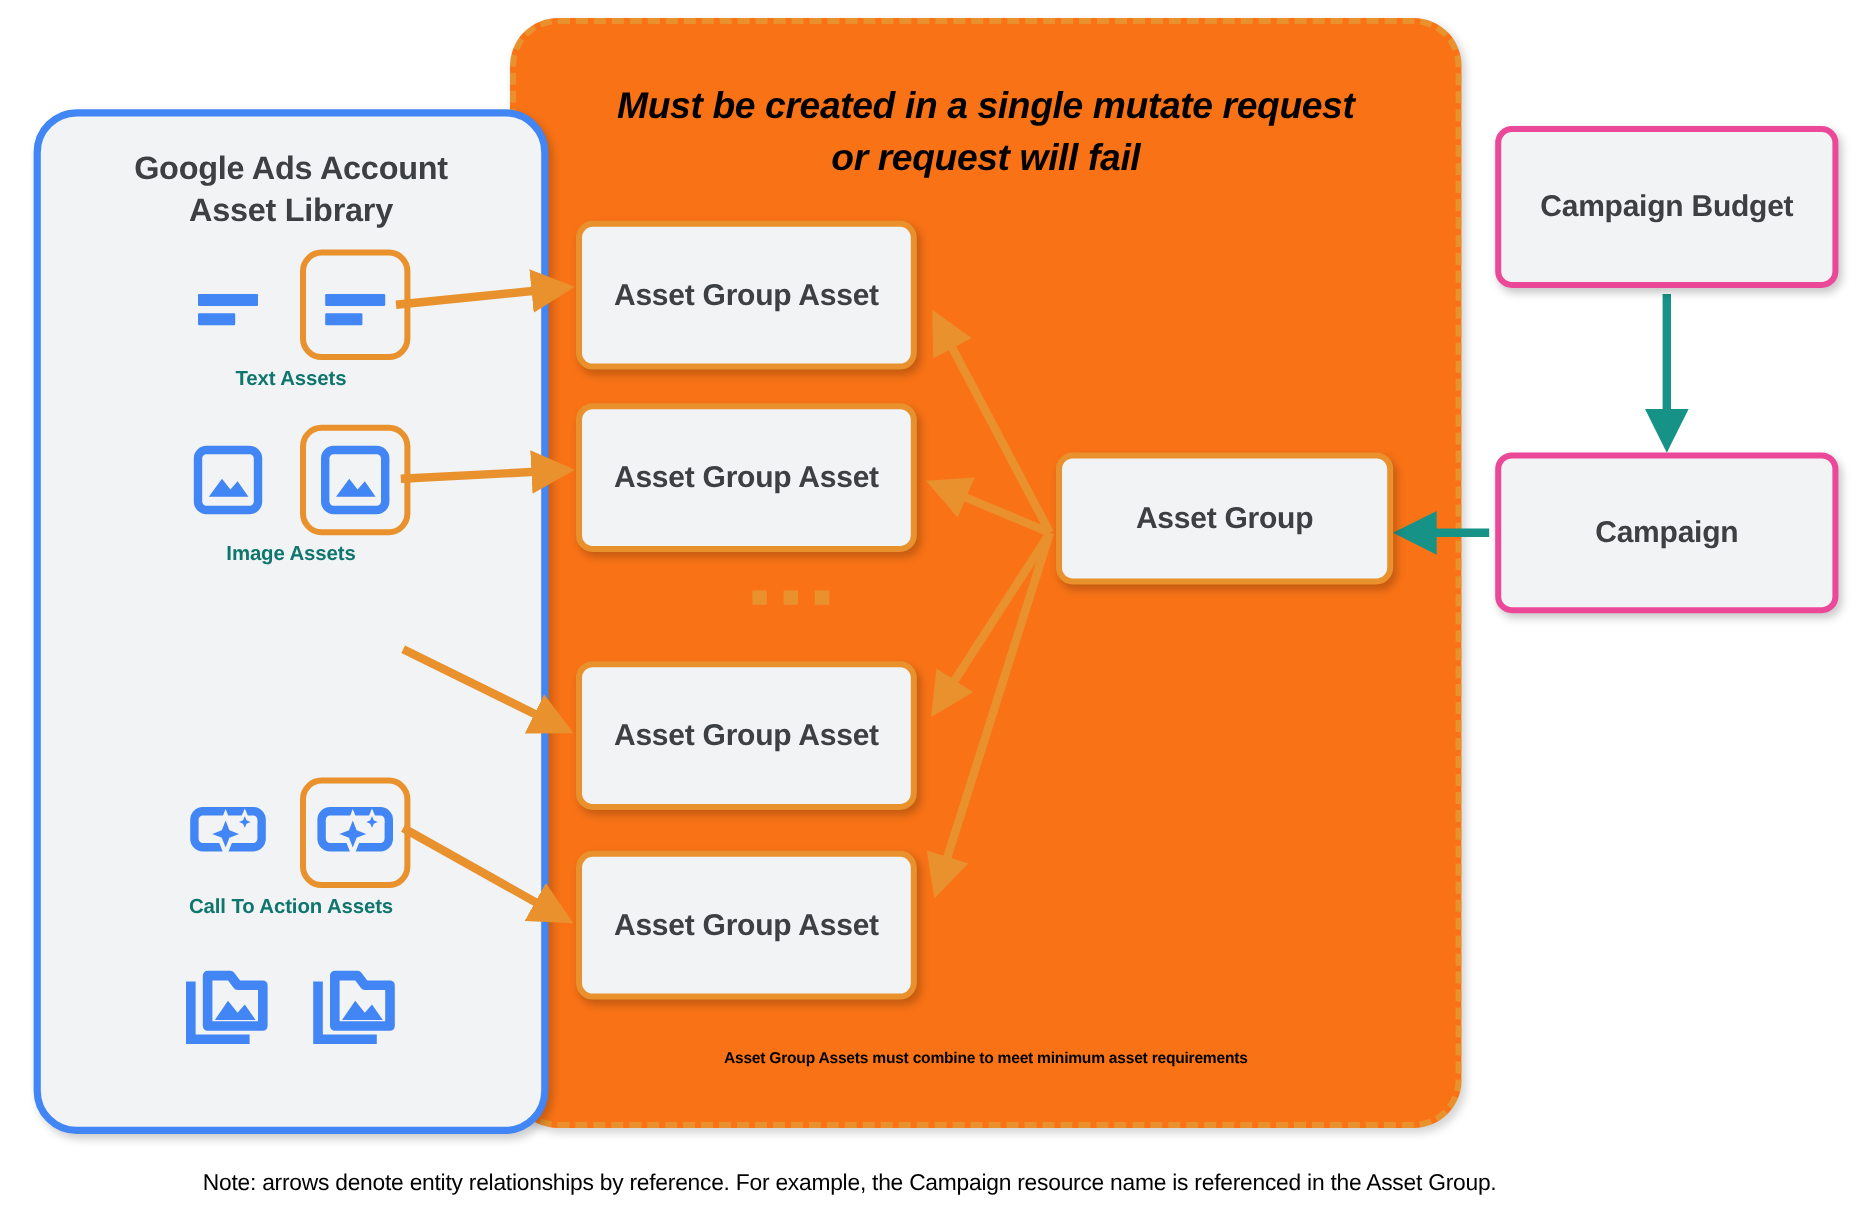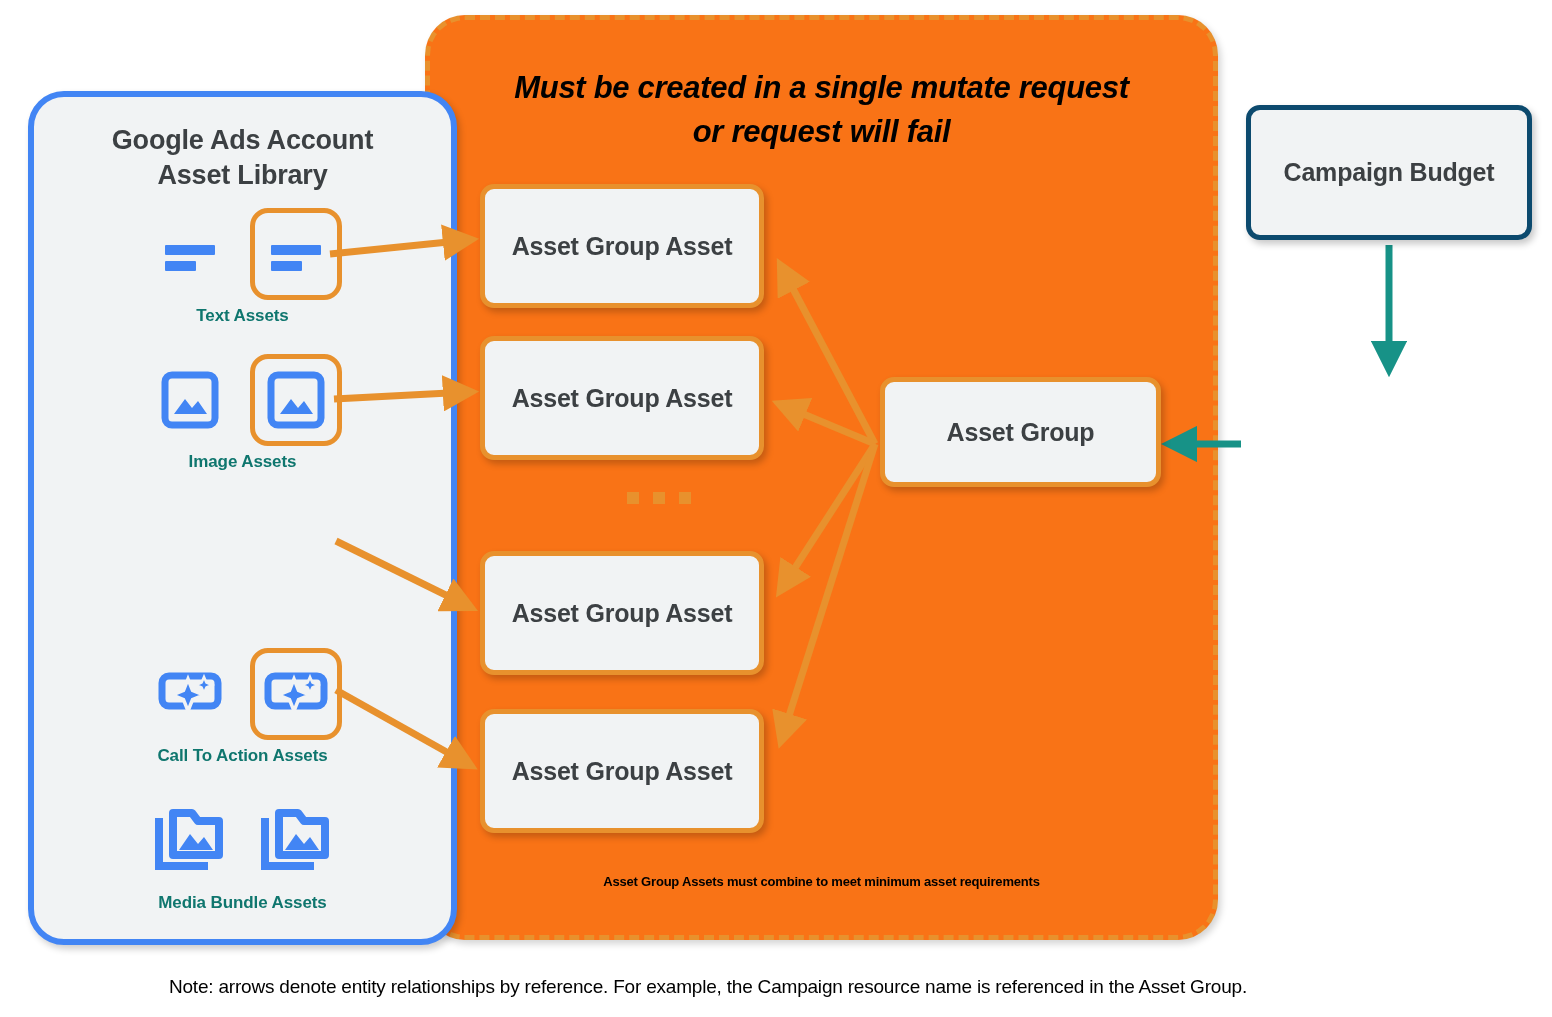--- a/index.html
+++ b/index.html
@@ -144,21 +144,21 @@
     text-align: center;
     font-size: 25px;
     font-weight: bold;
     line-height: 1.3;
     color: #3c4043;
     box-shadow: 3px 4px 7px rgba(0,0,0,0.22);
     letter-spacing: -0.2px;
     z-index: 6;
   }
   .node.orange { border: 5px solid #e8912d; }
-  .node.teal   { border: 5px solid #0c4a6e; }
+  .node.teal   { border: 5px solid #ec4899; }
 
   .aga-0 { left: 480px; top: 184px; width: 284px; height: 124px; }
   .aga-1 { left: 480px; top: 336px; width: 284px; height: 124px; }
   .aga-2 { left: 480px; top: 551px; width: 284px; height: 124px; }
   .aga-3 { left: 480px; top: 709px; width: 284px; height: 124px; }
 
   .asset-group-node { left: 880px; top: 377px; width: 281px; height: 110px; }
   .campaign-budget-node { left: 1246px; top: 105px; width: 286px; height: 135px; }
   .campaign-node { left: 1246px; top: 377px; width: 286px; height: 134px; }
 
@@ -279,21 +279,20 @@
           </svg>
         </div>
         <div class="icon-slot">
           <svg width="72" height="66" viewBox="0 0 72 66" aria-hidden="true">
             <path d="M5 14 L5 58 L50 58" fill="none" stroke="#4285f4" stroke-width="8" stroke-linecap="square"></path>
             <path d="M19 5 L38 5 L44 13 L65 13 L65 47 L19 47 Z" fill="none" stroke="#4285f4" stroke-width="8" stroke-linejoin="round"></path>
             <path d="M25 42 L36 26 L44 36 L50 29 L59 42 Z" fill="#4285f4"></path>
           </svg>
         </div>
       </div>
-      <div class="asset-caption">Media Bundle  Assets</div>
     </div>
   </div>
 
   <svg class="wires" viewBox="0 0 1552 1017">
     <defs>
       <marker id="arrowOrange" markerWidth="5.2" markerHeight="5.2" refX="3.6" refY="2.6" orient="auto">
         <path d="M0,0 L5.2,2.6 L0,5.2 Z" fill="#e8912d"></path>
       </marker>
       <marker id="arrowTeal" markerWidth="5.2" markerHeight="5.2" refX="3.6" refY="2.6" orient="auto">
         <path d="M0,0 L5.2,2.6 L0,5.2 Z" fill="#179287"></path>
@@ -321,16 +320,17 @@
   <div class="node orange aga-3">Asset Group Asset</div>
 
   <div class="ellipsis">
     <i></i>
     <i></i>
     <i></i>
   </div>
 
   <div class="node orange asset-group-node">Asset Group</div>
   <div class="node teal campaign-budget-node">Campaign Budget</div>
+  <div class="node teal campaign-node">Campaign</div>
 
   <div class="bottom-note">Note: arrows denote entity relationships by reference. For example, the Campaign resource name is referenced in the Asset Group.</div>
 
 </div>
 
 </body></html>

